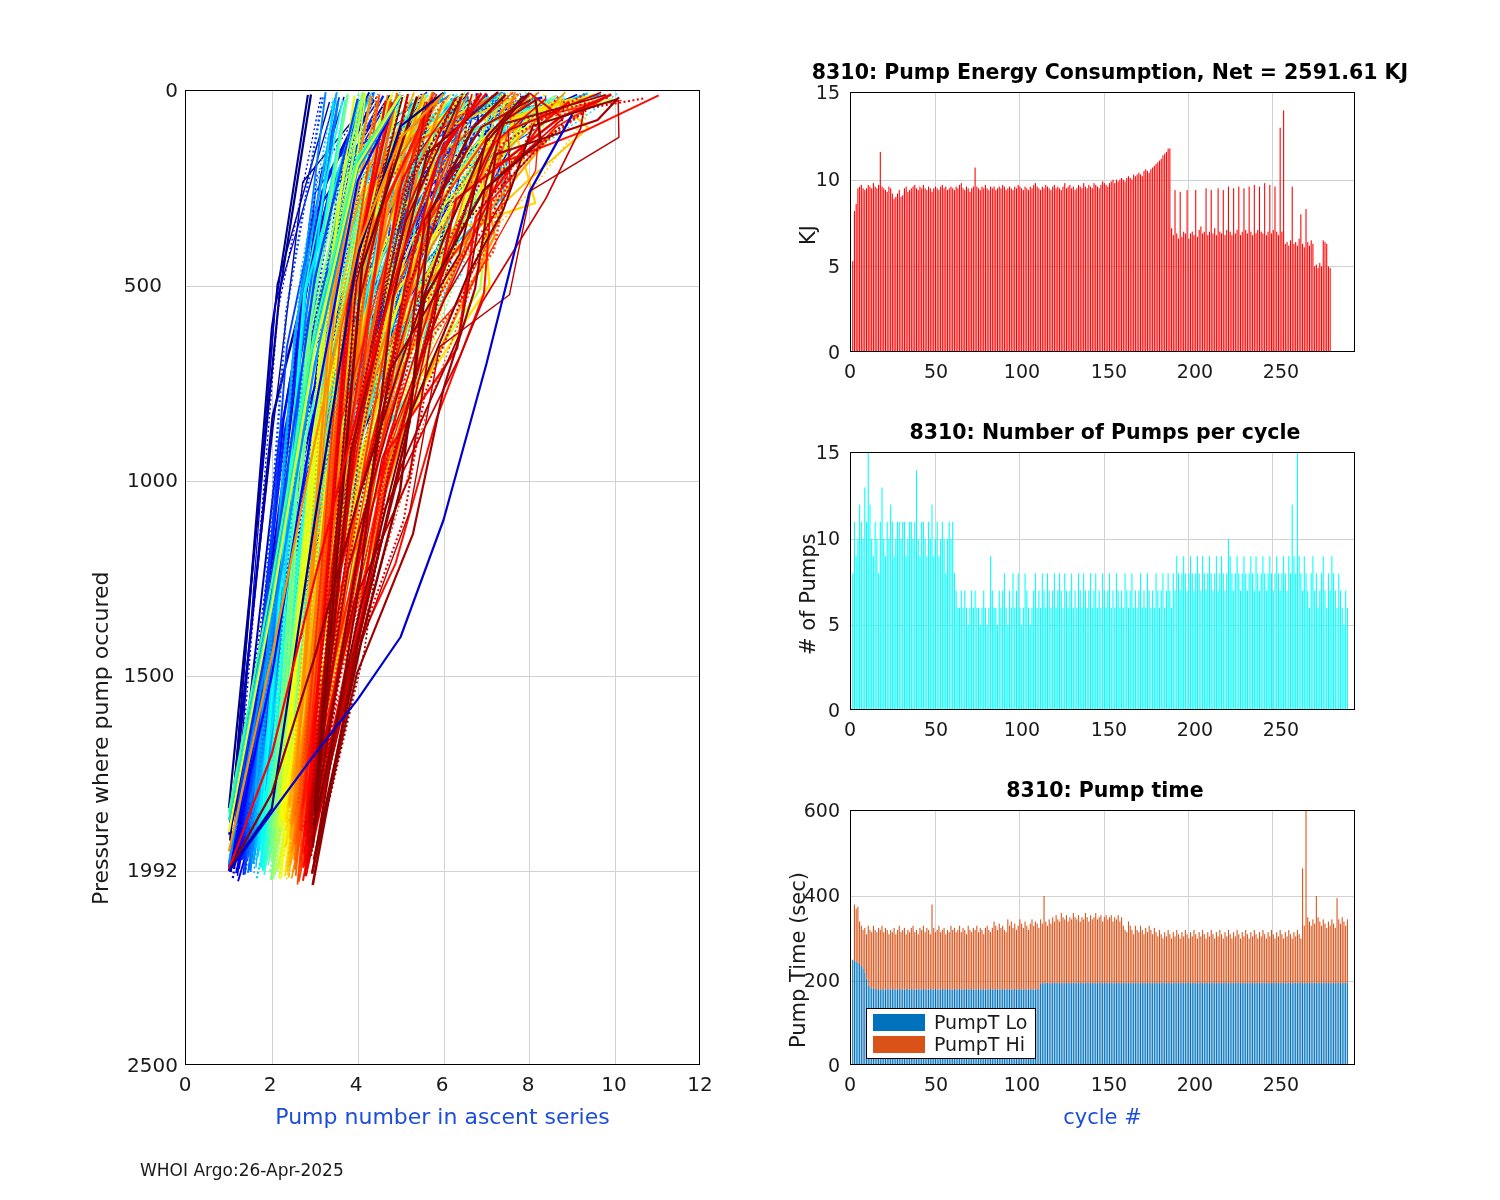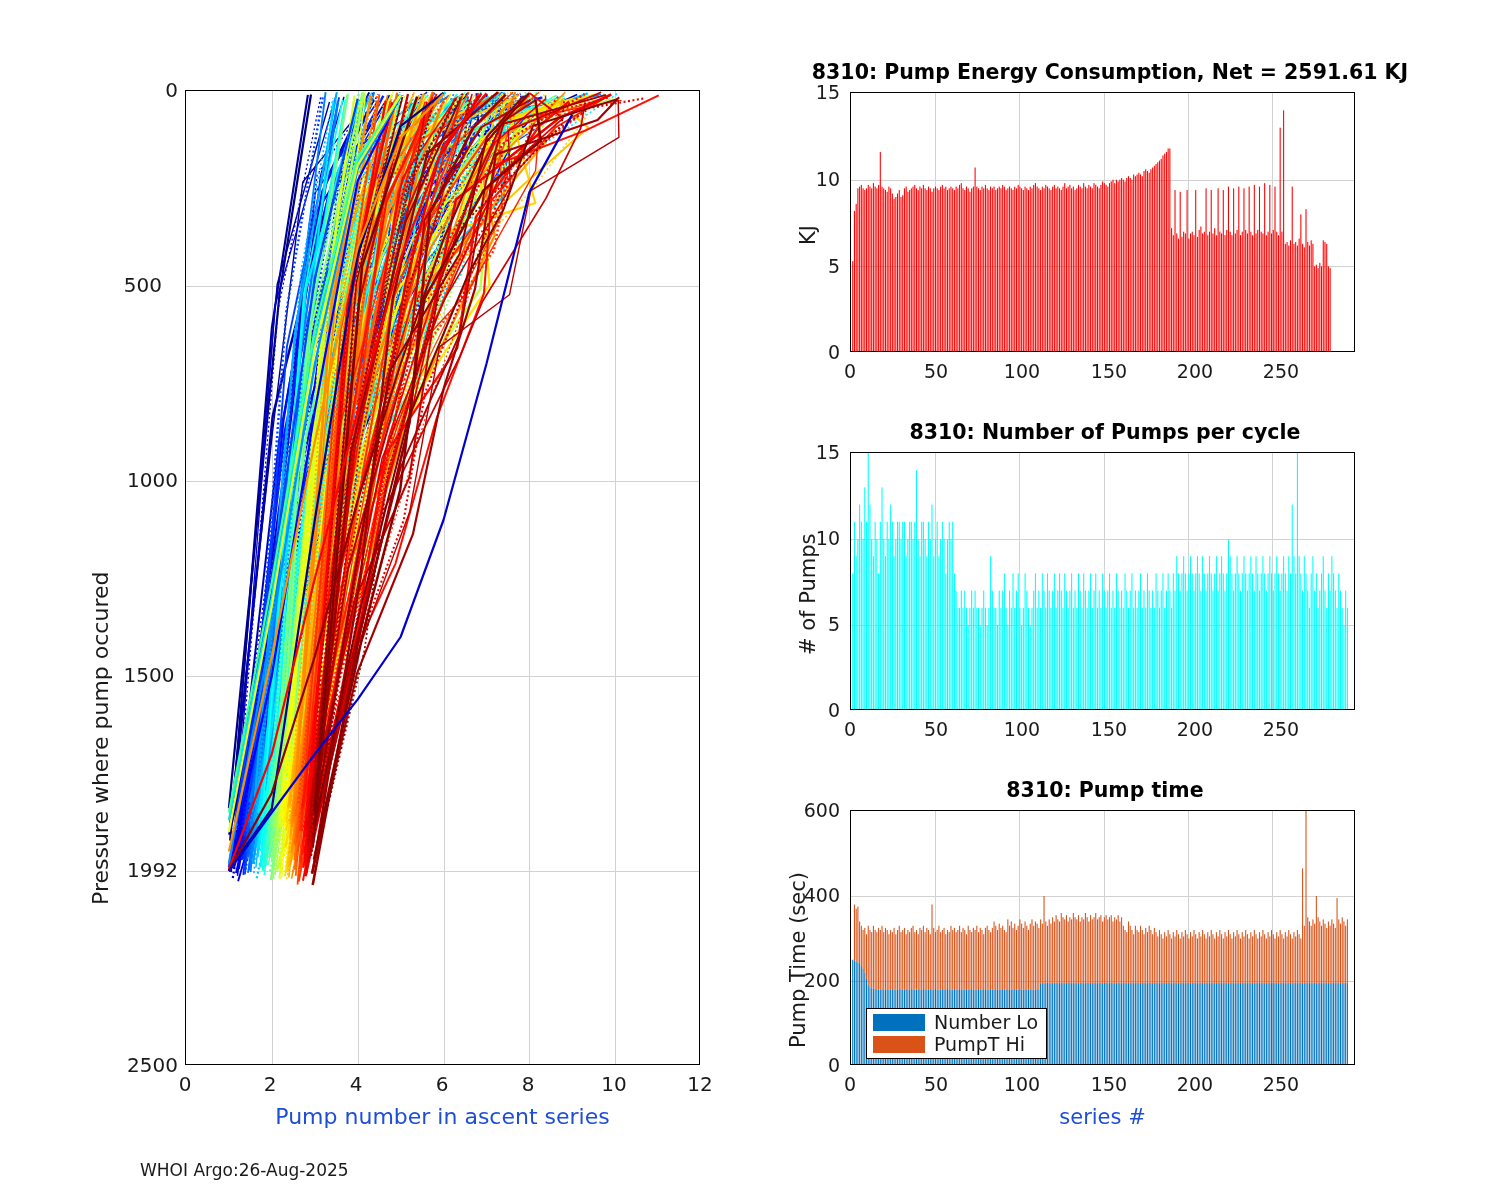--- a/index.html
+++ b/index.html
@@ -1625,37 +1625,37 @@
         <rect x="494.12" y="114.75" width="1.07" height="56.95" fill="#d95319"></rect>
         <rect x="494.12" y="171.70" width="1.07" height="83.30" fill="#0072bd"></rect>
         <rect x="495.85" y="108.38" width="1.07" height="63.75" fill="#d95319"></rect>
         <rect x="495.85" y="172.13" width="1.07" height="82.88" fill="#0072bd"></rect>
       </svg>
   </div>
 
   <div class="legend" style="left:866px; top:1008px;">
     <div class="legend-row">
       <span class="legend-swatch" id="sw-lo" style="background: rgb(0, 114, 189);"></span>
-      <span class="legend-label">Number Lo</span>
+      <span class="legend-label">PumpT Lo</span>
     </div>
     <div class="legend-row">
       <span class="legend-swatch" id="sw-hi" style="background: rgb(217, 83, 25);"></span>
       <span class="legend-label">PumpT Hi</span>
     </div>
   </div>
 
   <div class="ytick" style="left:778px; top:810px;  width:62px; font-size:19px;">600</div>
   <div class="ytick" style="left:778px; top:895px;  width:62px; font-size:19px;">400</div>
   <div class="ytick" style="left:778px; top:980px;  width:62px; font-size:19px;">200</div>
   <div class="ytick" style="left:778px; top:1065px; width:62px; font-size:19px;">0</div>
 
   <div class="xtick" style="left:850px;  top:1073px; font-size:19px;">0</div>
   <div class="xtick" style="left:936px;  top:1073px; font-size:19px;">50</div>
   <div class="xtick" style="left:1022px; top:1073px; font-size:19px;">100</div>
   <div class="xtick" style="left:1109px; top:1073px; font-size:19px;">150</div>
   <div class="xtick" style="left:1195px; top:1073px; font-size:19px;">200</div>
   <div class="xtick" style="left:1281px; top:1073px; font-size:19px;">250</div>
 
-  <div class="axlabel-x" style="left:850px; top:1105px; width:505px; font-size:21px;">series #</div>
+  <div class="axlabel-x" style="left:850px; top:1105px; width:505px; font-size:21px;">cycle #</div>
   <div class="axlabel-y" style="left:786px; top:1048px; font-size:21px;">Pump Time (sec)</div>
 
-  <div class="footer">WHOI Argo:26-Aug-2025</div>
+  <div class="footer">WHOI Argo:26-Apr-2025</div>
 </div>
 
 </body></html>

